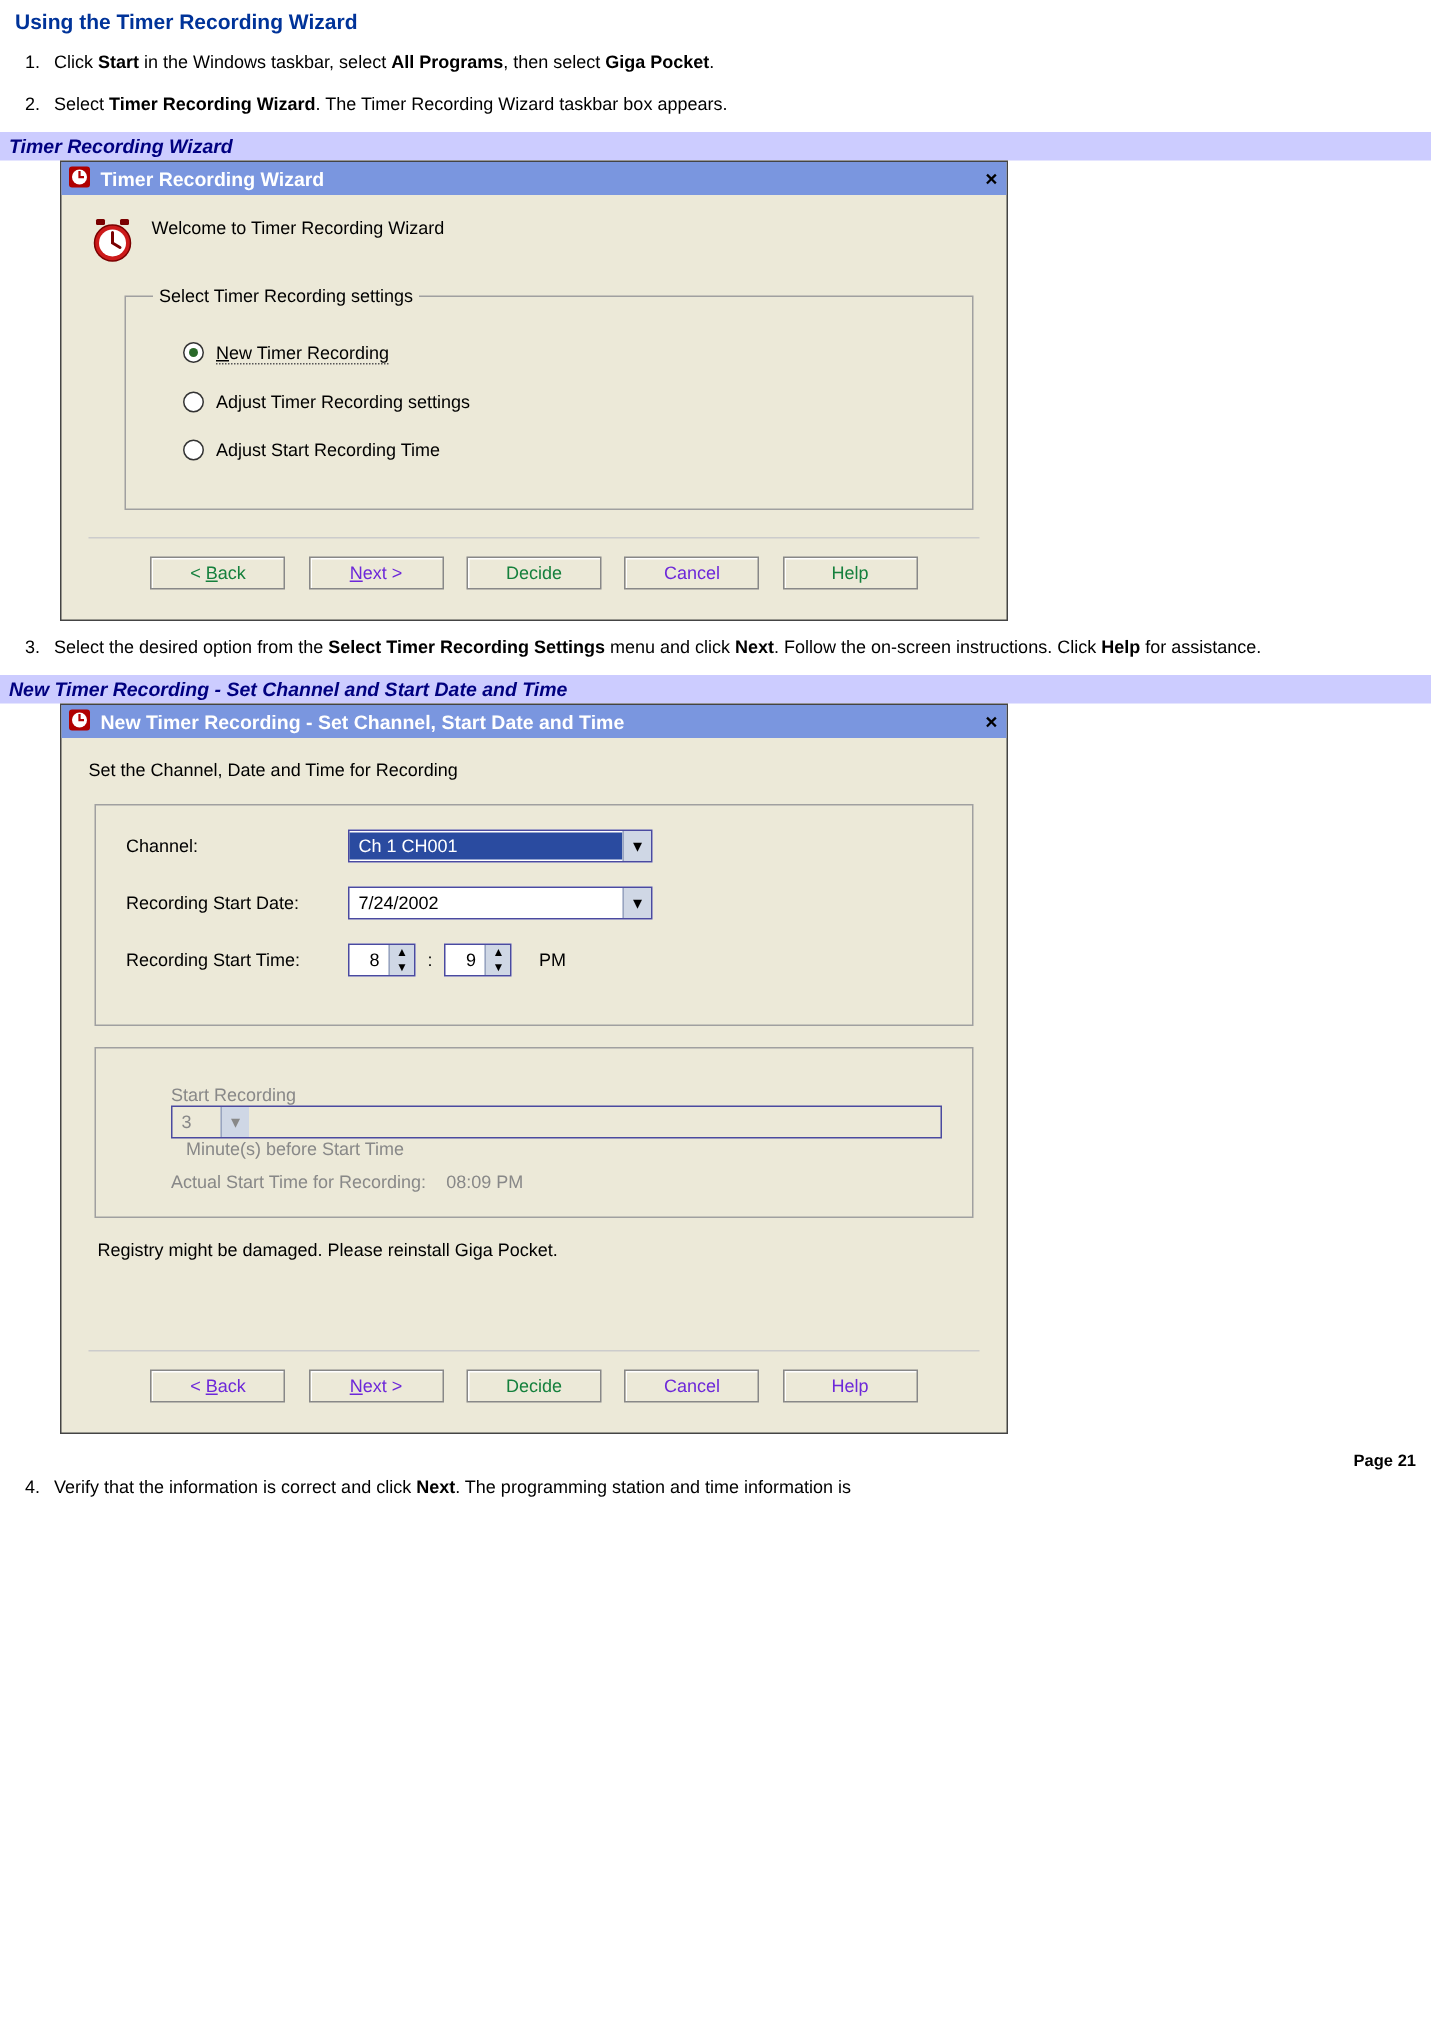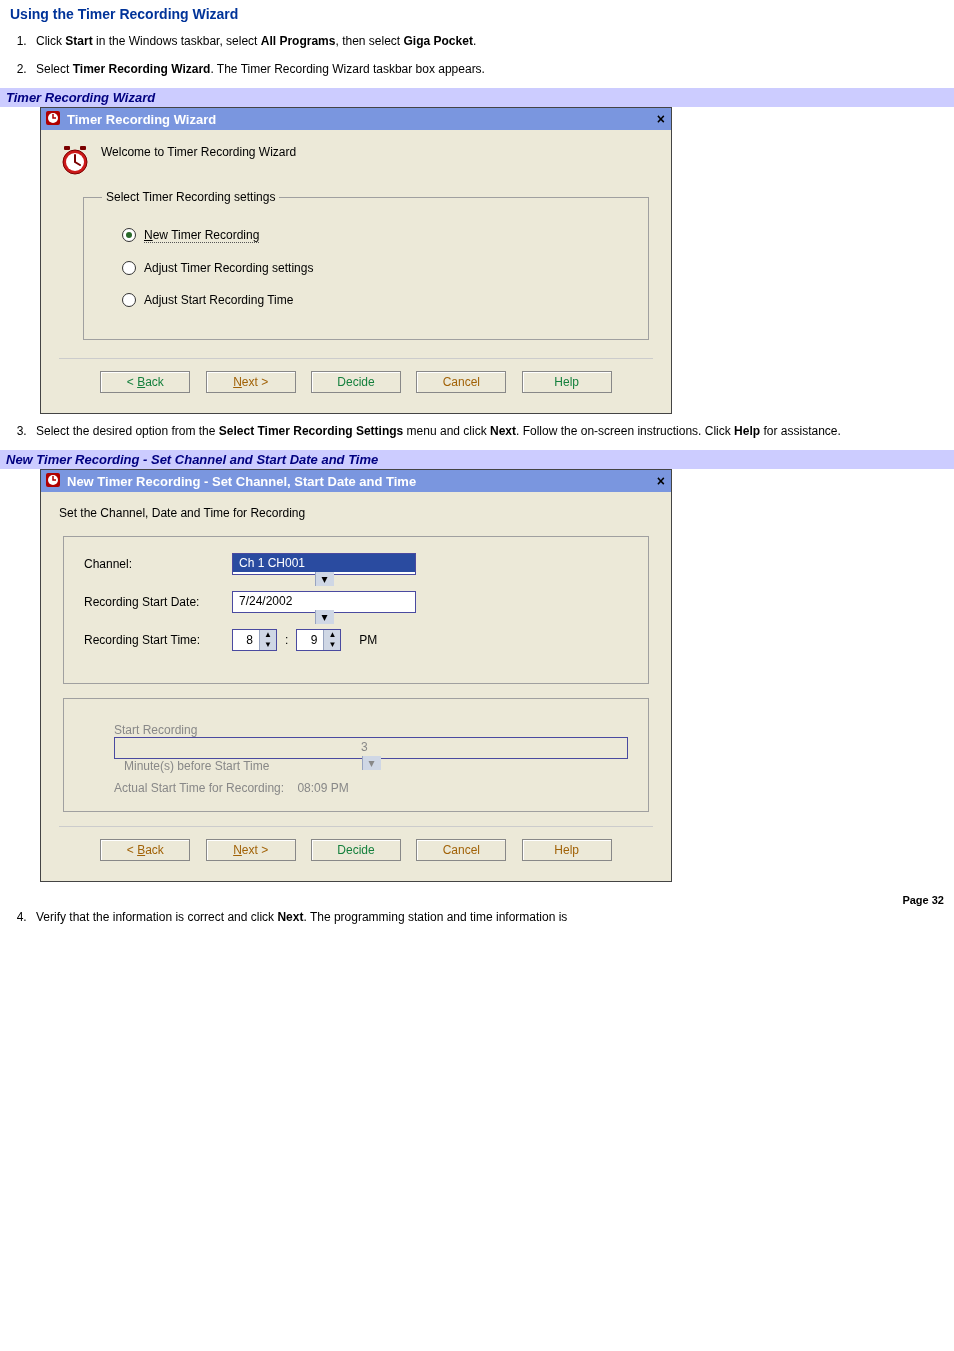--- a/index.html
+++ b/index.html
@@ -131,21 +131,21 @@
   .btn {
     display: inline-block;
     width: 88px;
     text-align: center;
     padding: 3px 0;
     margin: 0 6px;
     background: #ece9d8;
     border: 1px solid #888;
     box-shadow: 1px 1px 0 #fff inset;
     font-size: 12px;
-    color: #a16207;
+    color: #6d28d9;
   }
   .btn.disabled {
     color: #15803d;
   }
   .under { text-decoration: underline; }
   .form-grid {
     border: 1px solid #a0a0a0;
     padding: 16px 20px;
     margin: 8px 4px 14px 4px;
   }
@@ -158,21 +158,20 @@
   .form-row .lbl {
     width: 140px;
   }
   .fake-select {
     display: flex;
     align-items: center;
     border: 1px solid #4a4aa0;
     height: 20px;
     background: #fff;
     font-size: 12px;
-    flex-direction: column;
   }
   .fake-select.sel-blue .val {
     background: #2a4ba0;
     color: #fff;
   }
   .fake-select .val {
     padding: 2px 6px;
     min-width: 170px;
   }
   .fake-select .arrow {
@@ -382,30 +381,31 @@
         &nbsp;&nbsp;
         <span>Minute(s) before Start Time</span>
       </div>
       <div class="control-sub">
         <span>Actual Start Time for Recording:</span>
         &nbsp;&nbsp;
         <span>08:09 PM</span>
       </div>
     </div>
 
+    <div class="status-text">Registry might be damaged. Please reinstall Giga Pocket.</div>
 
     <div class="btn-row">
       <span class="btn">&lt; <span class="under">B</span><span>ack</span></span>
       <span class="btn"><span class="under">N</span><span>ext &gt;</span></span>
       <span class="btn disabled">Decide</span>
       <span class="btn">Cancel</span>
       <span class="btn">Help</span>
     </div>
   </div>
 </div>
 
-<div class="page-footer">Page 32</div>
+<div class="page-footer">Page 21</div>
 
 <ol class="steplist" start="4">
   <li>
     <span>Verify that the information is correct and click </span><span class="bold">Next</span><span>. The programming station and time information is</span>
   </li>
 </ol>
 
 </body></html>

